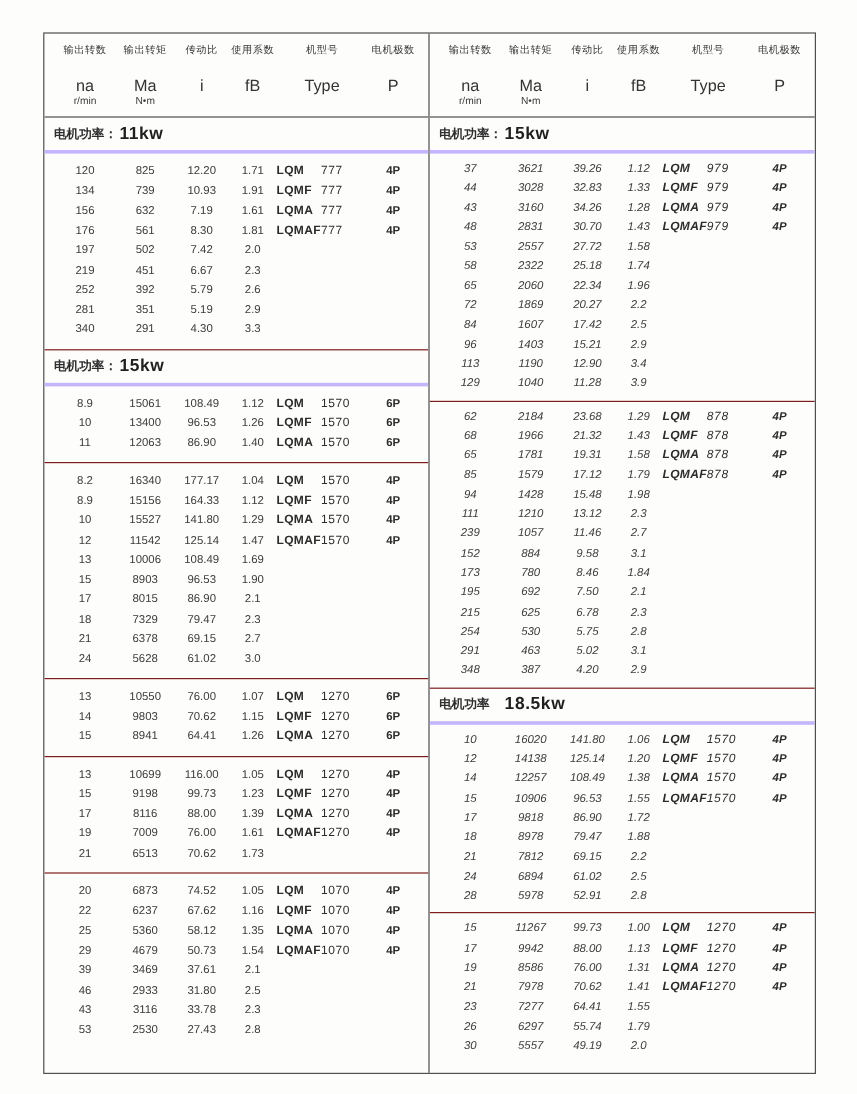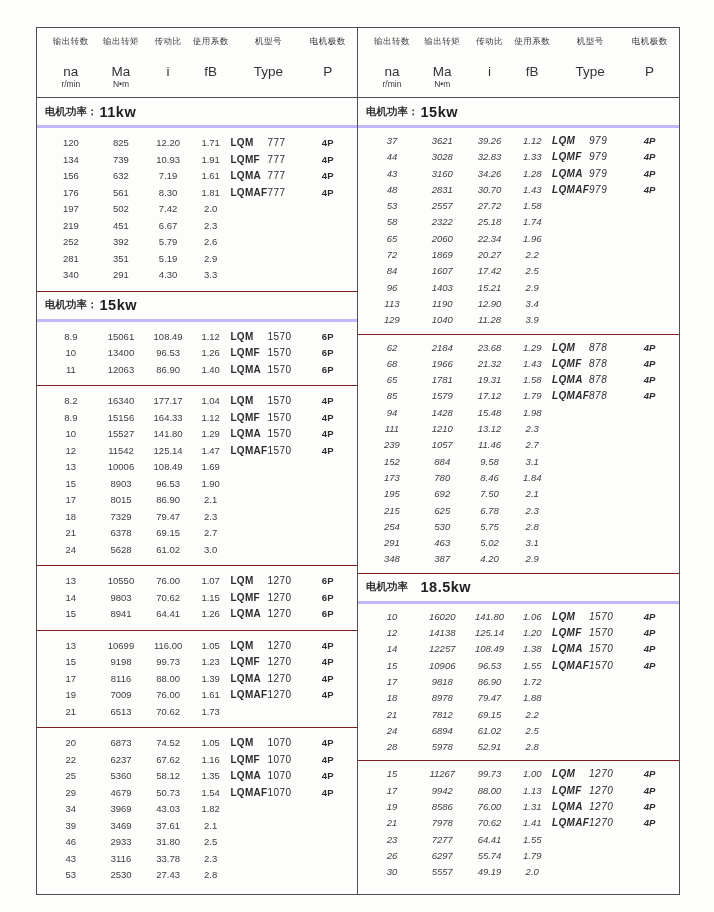--- a/index.html
+++ b/index.html
@@ -474,31 +474,20 @@
     <span class="c ma">4679</span>
     <span class="c i">50.73</span>
     <span class="c fb">1.54</span>
     <span class="c type">
       <b class="tp">LQMAF</b>
       <span class="tm">1070</span>
     </span>
     <span class="c p">4P</span>
   </div>
           <div class="row">
-    <span class="c na">34</span>
-    <span class="c ma">3969</span>
-    <span class="c i">43.03</span>
-    <span class="c fb">1.82</span>
-    <span class="c type">
-      <b class="tp"></b>
-      <span class="tm"></span>
-    </span>
-    <span class="c p"></span>
-  </div>
-          <div class="row">
     <span class="c na">39</span>
     <span class="c ma">3469</span>
     <span class="c i">37.61</span>
     <span class="c fb">2.1</span>
     <span class="c type">
       <b class="tp"></b>
       <span class="tm"></span>
     </span>
     <span class="c p"></span>
   </div>

